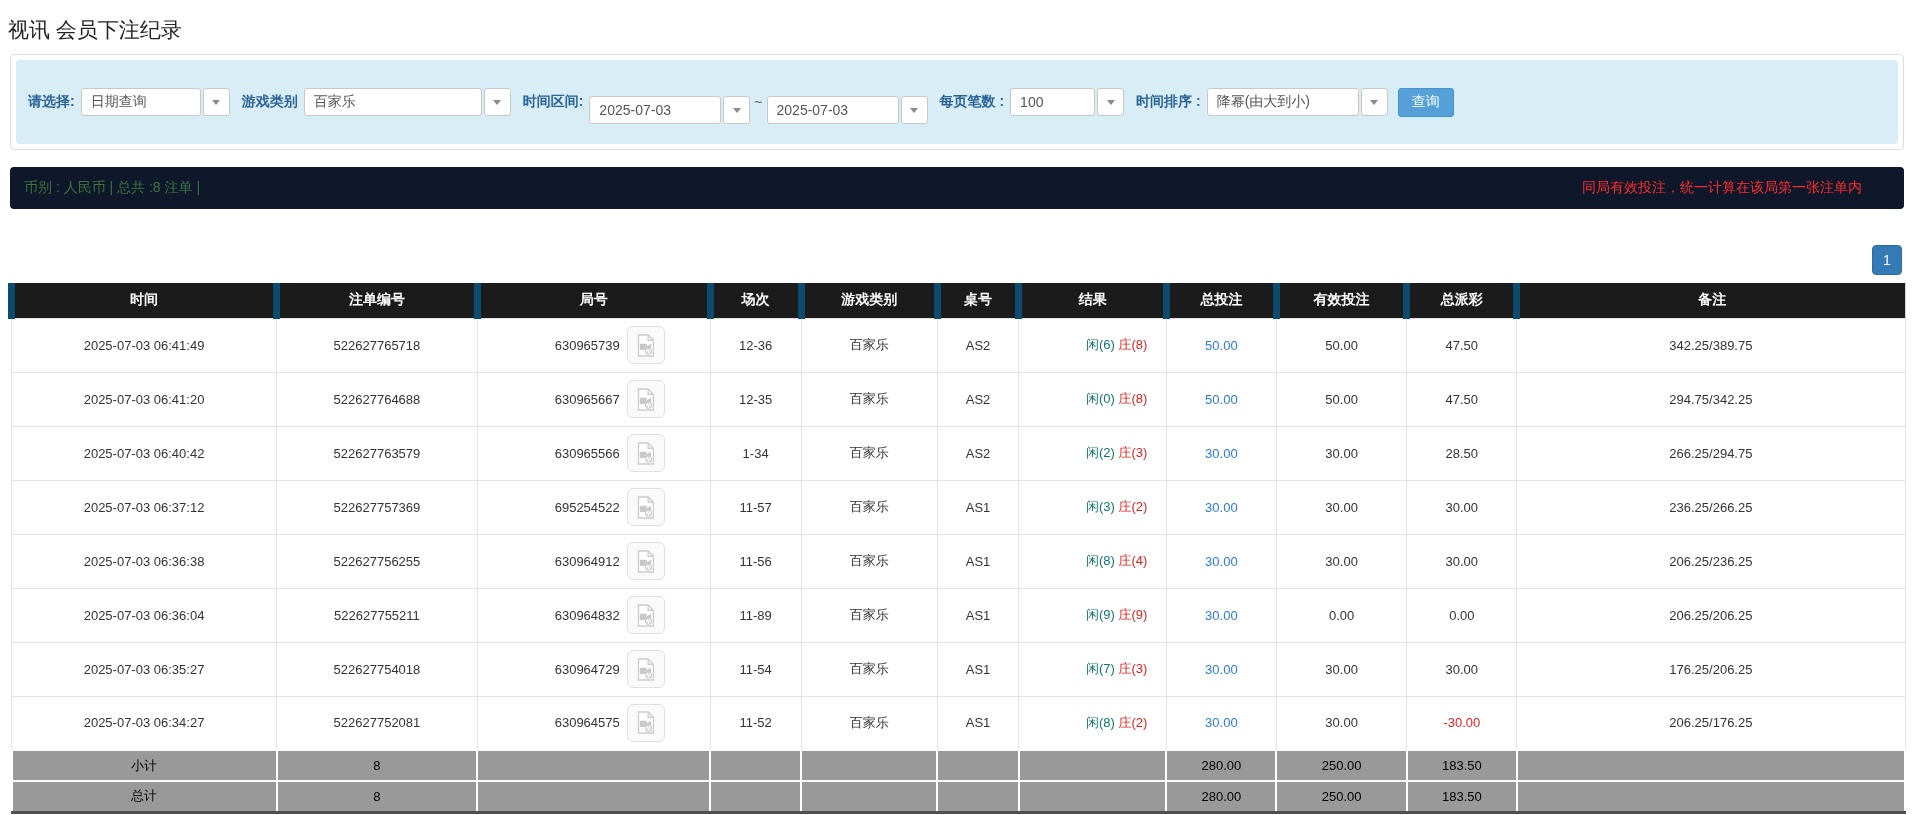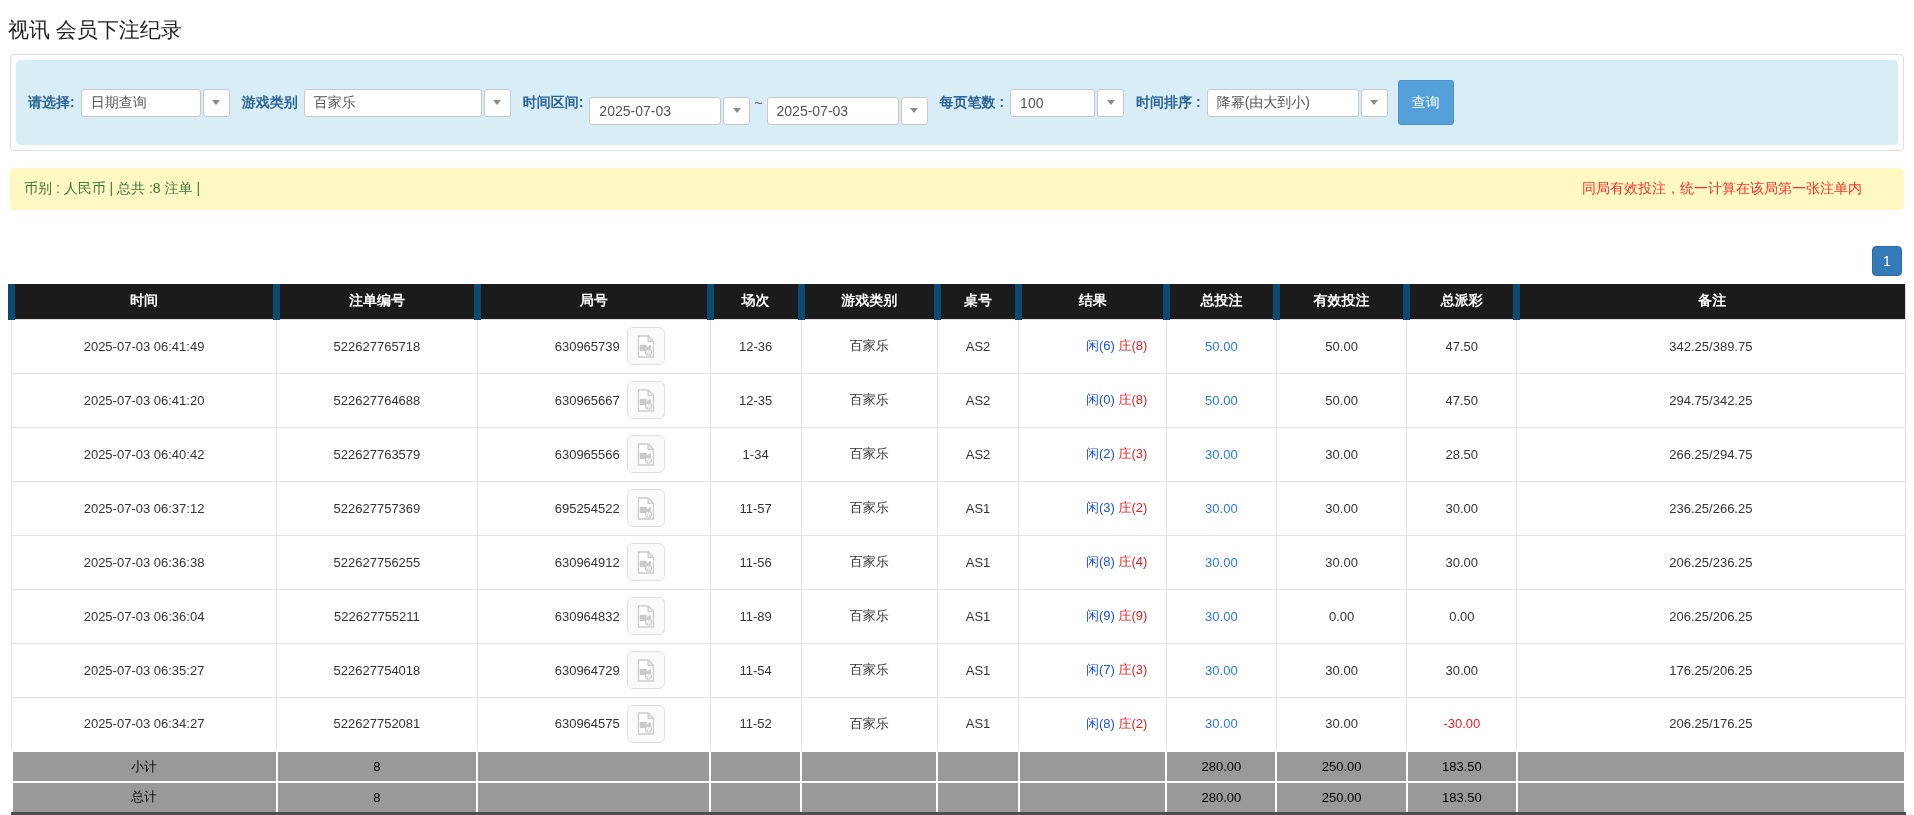--- a/index.html
+++ b/index.html
@@ -79,31 +79,31 @@
   .w-date  { width: 132px; margin-top: 16px; }
   .w-per   { width: 85px; }
   .w-sort  { width: 152px; }
   .tilde { color: #555; margin: 0 4px; }
   .query-button {
     margin-left: 10px;
     background: #55a0d8;
     color: #fff;
     border: 1px solid #4795cf;
     border-radius: 3px;
-    height: 45px;
+    height: 29px;
     padding: 0 13px;
     font-size: 14px;
     cursor: pointer;
     font-family: inherit;
   }
 
   
   .summary-bar {
     margin: 17px 10px 0 10px;
-    background: #fef9c3;
+    background: #0f172a;
     border-radius: 4px;
     padding: 12px 14px;
     display: flex;
     justify-content: space-between;
     align-items: center;
   }
   .summary-left { color: #3c763d; font-size: 14px; }
   .summary-note { color: #ff2d2d; font-size: 14px; margin-right: 28px; }
 
   
@@ -155,21 +155,21 @@
   }
   .records-table tfoot td {
     background: #999;
     color: #000000;
     height: 31px;
     text-align: center;
     font-size: 13px;
     border: 2px solid #fff;
     padding: 0 2px;
   }
-  .result-player { color: #1d4ed8; padding-left: 48px; }
+  .result-player { color: #0f766e; padding-left: 48px; }
   .result-banker { color: #e02020; }
   .bet-link { color: #2a7ae2; text-decoration: none; cursor: pointer; }
   .payout-neg { color: #e02020; }
   .video-btn {
     display: inline-flex;
     align-items: center;
     justify-content: center;
     width: 38px;
     height: 38px;
     border: 1px solid #e0e0e0;

